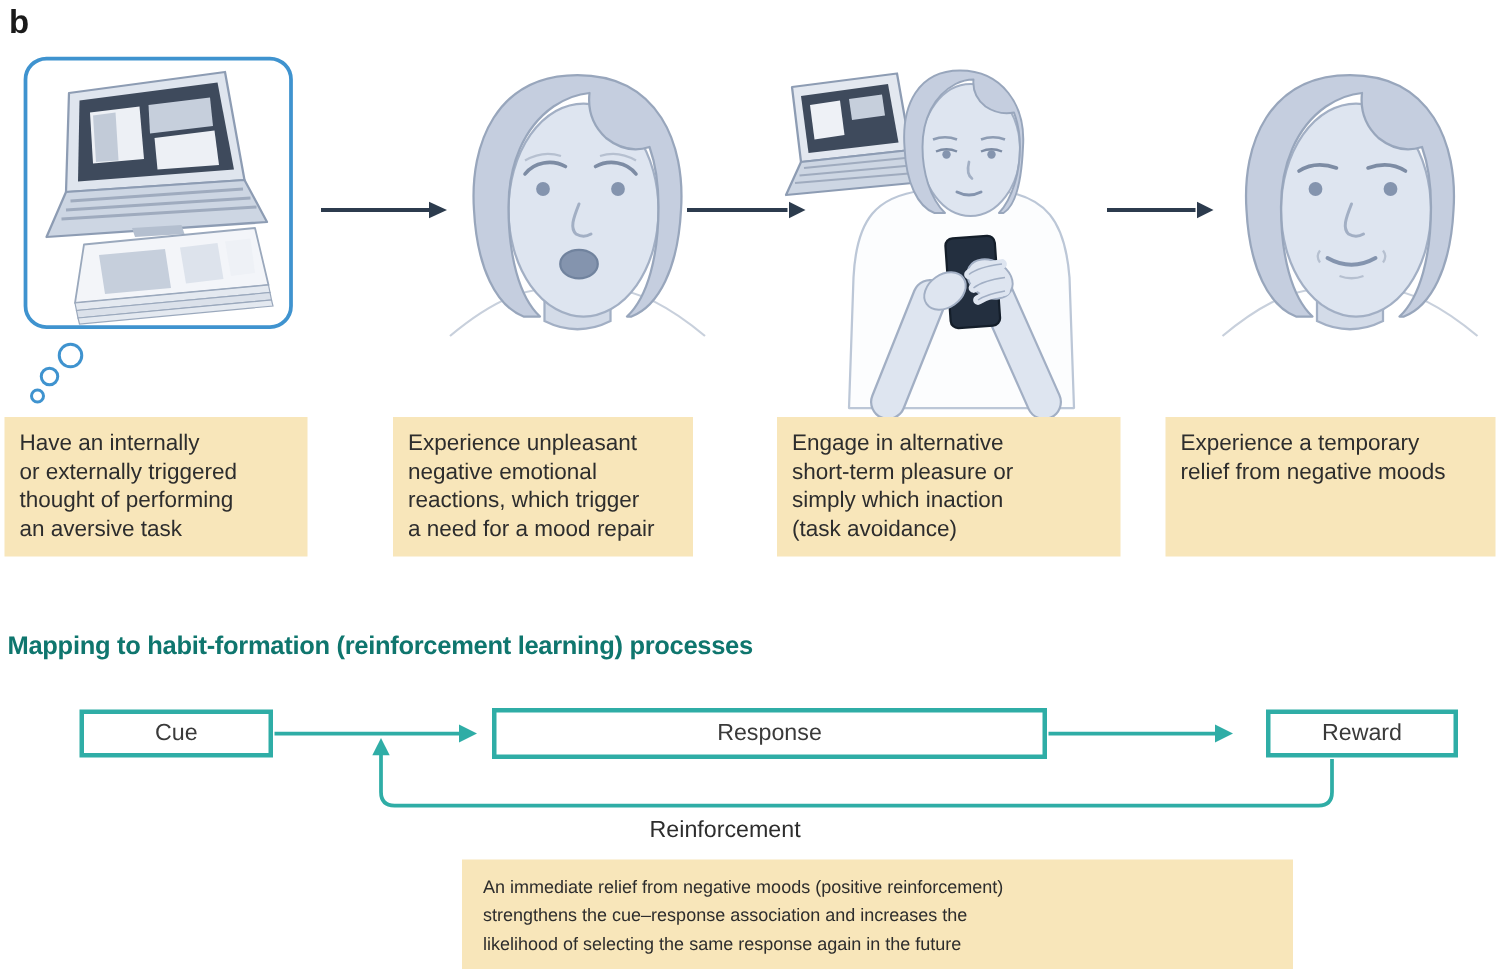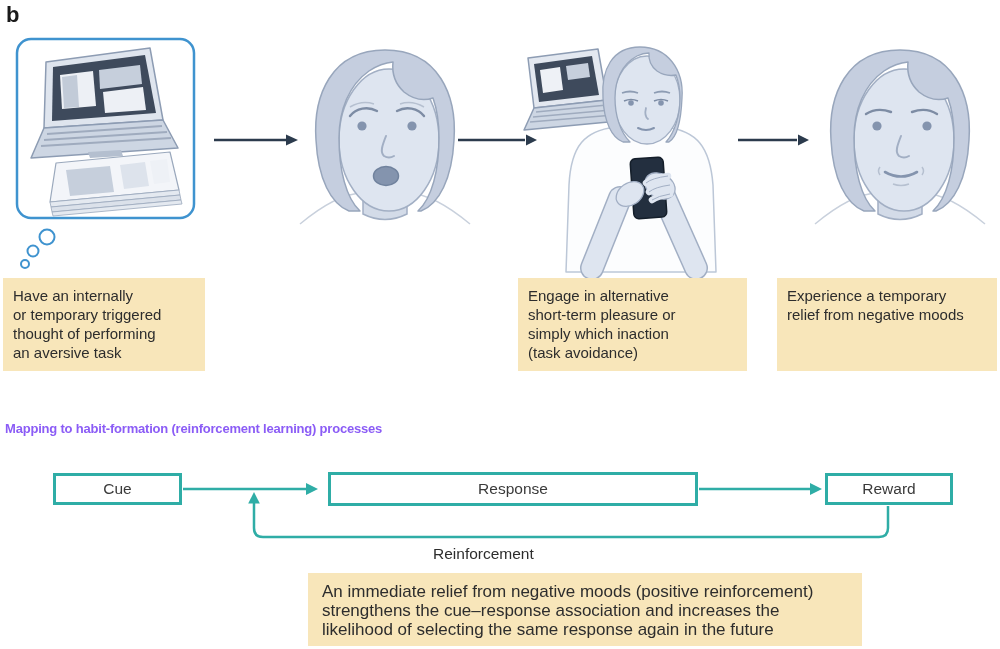--- a/index.html
+++ b/index.html
@@ -11,34 +11,34 @@
   .panel-label{left:6px;top:2px;font-size:22px;font-weight:800;color:#1a1a1a;}
   .strip-svg{left:0;top:30px;width:1000px;height:250px;}
   .caption{
     background:#f8e6ba;padding:8px 10px;box-sizing:border-box;
     font-size:15px;line-height:19px;white-space:pre-line;color:#2d2d2d;height:93px;top:278px;
   }
   .cap-1{left:3px;width:202px;}
   .cap-2{left:262px;width:200px;}
   .cap-3{left:518px;width:229px;}
   .cap-4{left:777px;width:220px;}
-  .section-heading{left:5px;top:421px;font-size:13px;font-weight:700;color:#8b5cf6;letter-spacing:-0.2px;}
+  .section-heading{left:5px;top:421px;font-size:17px;font-weight:700;color:#0f766e;letter-spacing:-0.2px;}
   .flow-svg{left:0;top:460px;width:1000px;height:110px;}
   .node{
     box-sizing:border-box;border:3px solid #2fada6;background:#fff;
     display:flex;align-items:center;justify-content:center;
     font-size:15.5px;color:#3a3a3a;
   }
   .node-cue{left:53px;top:473px;width:129px;height:32px;}
   .node-response{left:328px;top:472px;width:370px;height:34px;}
-  .node-reward{left:825px;top:473px;width:128px;height:32px;text-align:center;}
+  .node-reward{left:844px;top:473px;width:128px;height:32px;text-align:center;}
   .reinforcement-label{left:433px;top:545px;width:260px;text-align:left;font-size:15.5px;color:#2d2d2d;}
   .note{
     left:308px;top:573px;width:554px;height:73px;background:#f8e6ba;box-sizing:border-box;
-    padding:9px 14px;font-size:17px;line-height:19px;white-space:pre-line;color:#2d2d2d;
+    padding:9px 14px;font-size:12px;line-height:19px;white-space:pre-line;color:#2d2d2d;
   }
 </style>
 </head>
 <body>
 
 <div class="canvas">
 
   <div class="abs panel-label">b</div>
 
   <svg class="abs strip-svg" viewBox="0 30 1000 250">
@@ -158,23 +158,27 @@
       <circle cx="927" cy="126" r="4.6" fill="#8494ae"></circle>
       <path d="M 901,136 C 897,146 895,152 899,156 Q 904,159 909,156" stroke="#a2afc4" stroke-width="2" fill="none" stroke-linecap="round"></path>
       <path d="M 885,172 Q 901,181 917,172" stroke="#8494ae" stroke-width="2.6" fill="none" stroke-linecap="round"></path>
       <path d="M 893,184 Q 901,187 909,184" stroke="#b6c0d0" stroke-width="1.5" fill="none"></path>
       <path d="M 880,167 Q 877,171 880,175" stroke="#b6c0d0" stroke-width="1.5" fill="none"></path>
       <path d="M 922,167 Q 925,171 922,175" stroke="#b6c0d0" stroke-width="1.5" fill="none"></path>
     </g>
   </svg>
 
   <div class="abs caption cap-1">Have an internally
-or temporary triggered
+or externally triggered
 thought of performing
 an aversive task</div>
+  <div class="abs caption cap-2">Experience unpleasant
+negative emotional
+reactions, which trigger
+a need for a mood repair</div>
   <div class="abs caption cap-3">Engage in alternative
 short-term pleasure or
 simply which inaction
 (task avoidance)</div>
   <div class="abs caption cap-4">Experience a temporary
 relief from negative moods</div>
 
   <div class="abs section-heading">Mapping to habit-formation (reinforcement learning) processes</div>
 
   <svg class="abs flow-svg" viewBox="0 460 1000 110">

